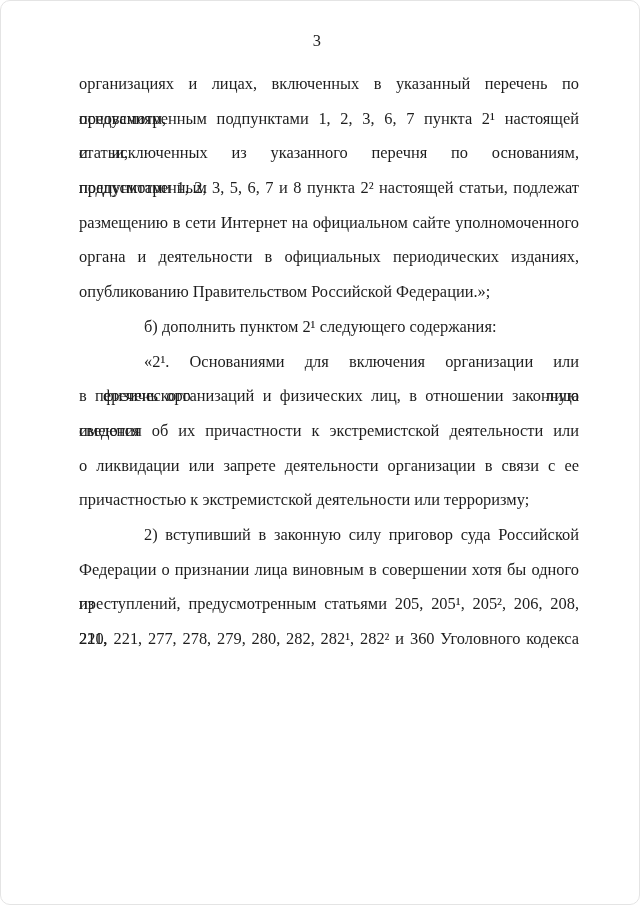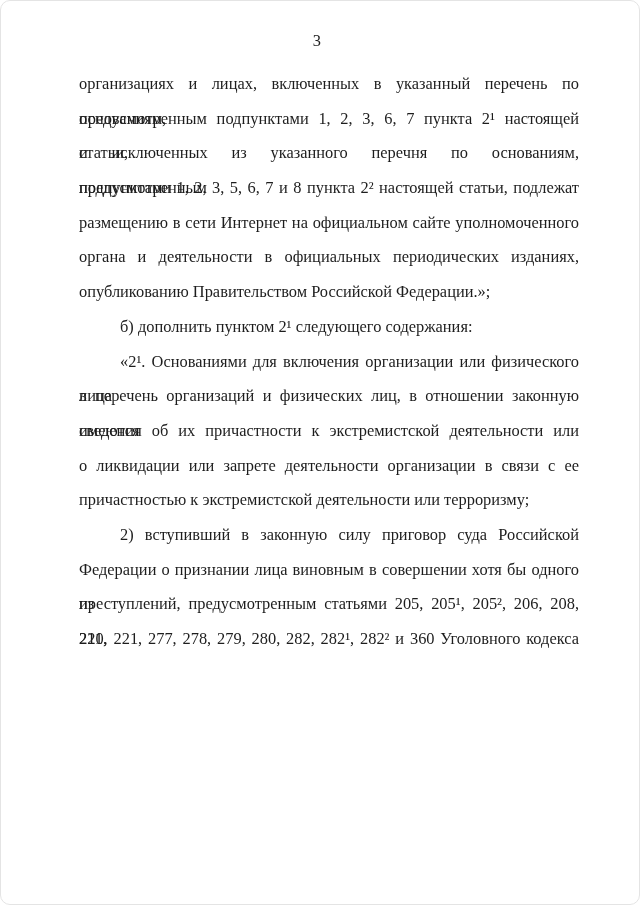--- a/index.html
+++ b/index.html
@@ -44,20 +44,21 @@
     white-space: normal;
     overflow: visible;
   }
   
   .line.fill {
     text-align: justify;
     text-align-last: justify;
   }
   .line.indent {
     text-indent: 41px;
+    margin-left: 24px;
   }
 </style>
 </head>
 <body>
 
 <div class="page">
   <div class="page-number">3</div>
   <div class="text-block">
       <div class="line fill">организациях и лицах, включенных в указанный перечень по основаниям,</div>
       <div class="line fill">предусмотренным подпунктами 1, 2, 3, 6, 7 пункта 2¹ настоящей статьи,</div>

